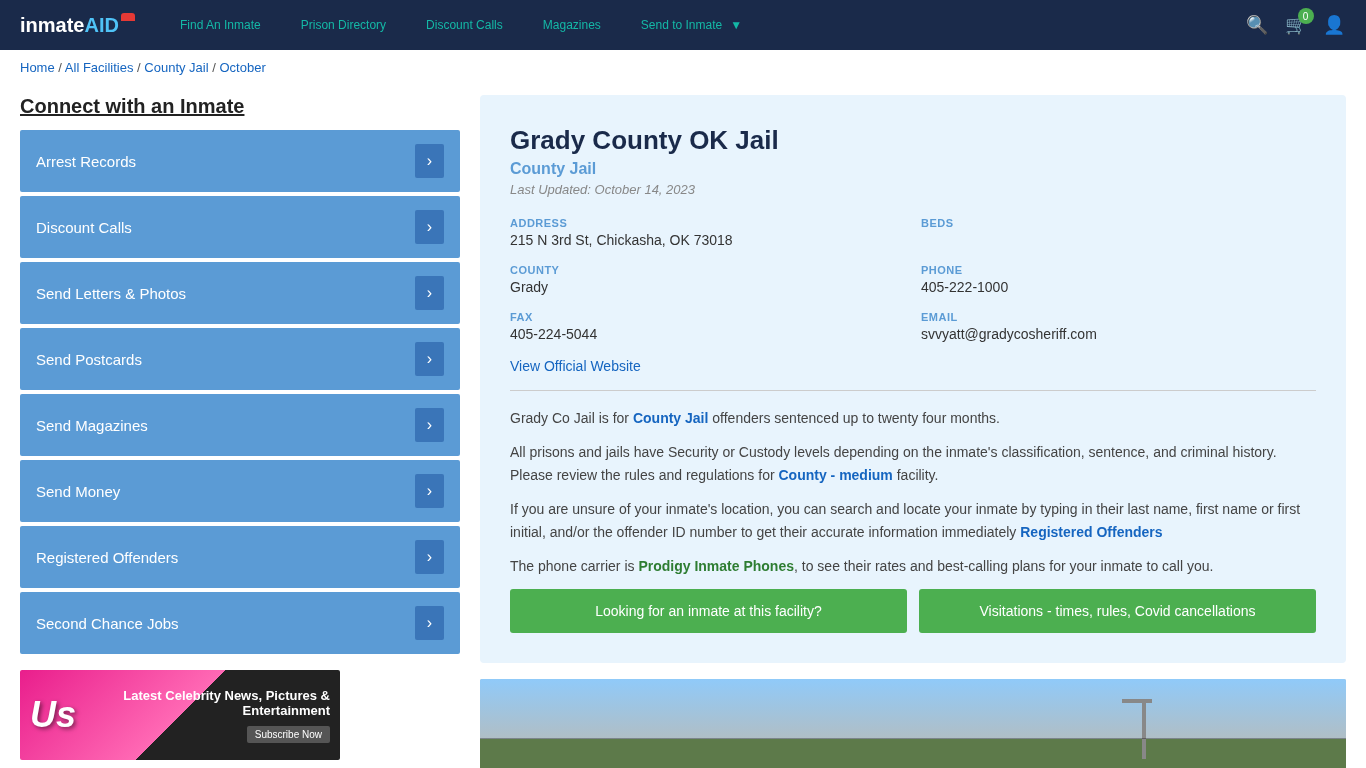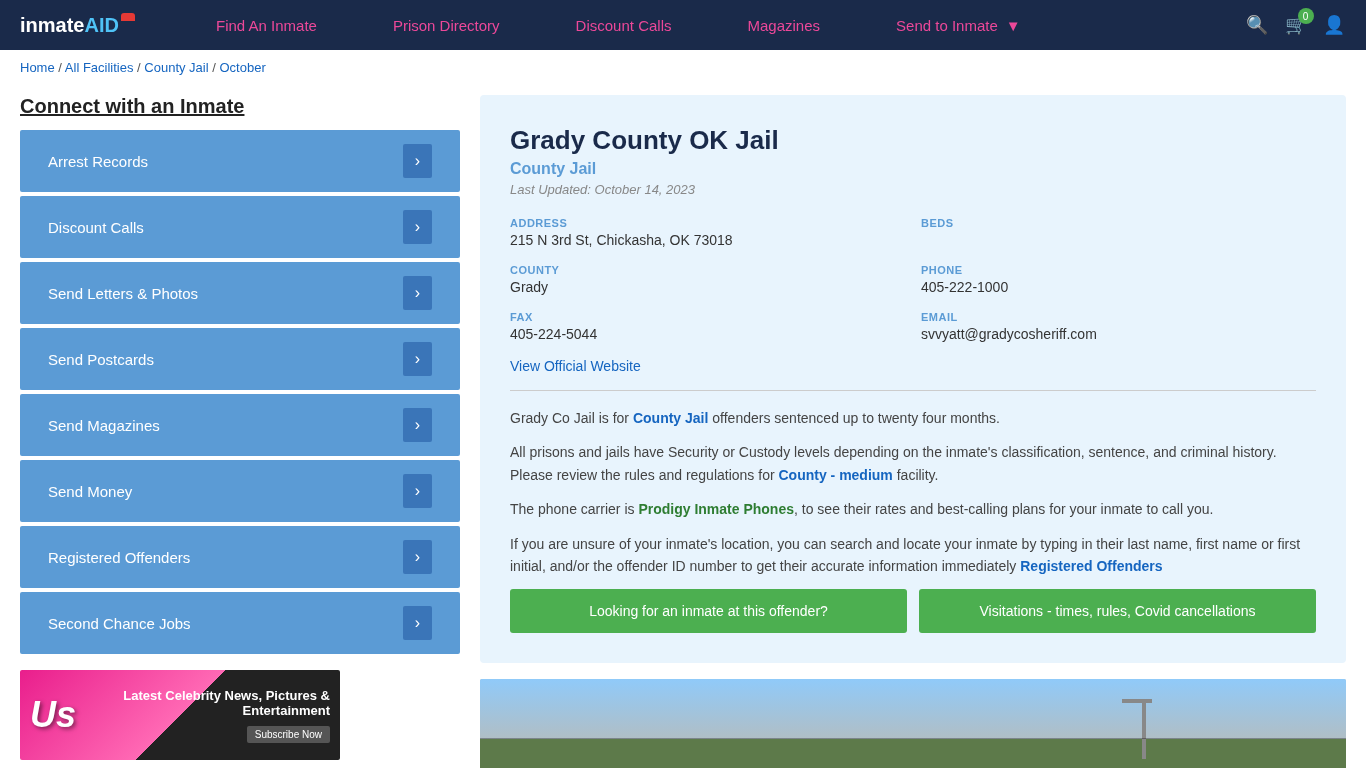--- a/index.html
+++ b/index.html
@@ -19,25 +19,24 @@
       align-items: center;
       min-width: 130px;
     }
     nav {
       display: flex;
       align-items: center;
       flex: 1;
       gap: 40px;
     }
     .nav-link {
-      color: #ec4899;
+      color: #14b8a6;
       text-decoration: none;
-      font-size: 15px;
+      font-size: 12px;
       white-space: nowrap;
-      margin-left: 36px;
     }
     .nav-dropdown {
       display: flex;
       align-items: center;
       gap: 4px;
     }
     .header-icons {
       display: flex;
       align-items: center;
       gap: 16px;
@@ -98,21 +97,21 @@
       display: flex;
       flex-direction: column;
       gap: 4px;
     }
     .sidebar-item {
       background: #5b9bd5;
       color: #fff;
       display: flex;
       align-items: center;
       justify-content: space-between;
-      padding: 14px 28px;
+      padding: 14px 16px;
       cursor: pointer;
       font-size: 15px;
       font-weight: 500;
       border-radius: 2px;
     }
     .sidebar-arrow {
       background: #3a75b8;
       padding: 8px 12px;
       border-radius: 2px;
       font-size: 16px;
@@ -417,28 +416,28 @@
 
       <hr class="divider">
 
       <p class="description-text">
         Grady Co Jail is for <a href="#" class="link-blue-bold">County Jail</a> offenders sentenced up to twenty four months.
       </p>
       <p class="description-text">
         All prisons and jails have Security or Custody levels depending on the inmate's classification, sentence, and criminal history. Please review the rules and regulations for <a href="#" class="link-blue-bold">County - medium</a> facility.
       </p>
       <p class="description-text">
+        If you are unsure of your inmate's location, you can search and locate your inmate by typing in their last name, first name or first initial, and/or the offender ID number to get their accurate information immediately <a href="#" class="link-blue-bold">Registered Offenders</a>
+      </p>
+      <p class="description-text">
         The phone carrier is <a href="#" class="link-green">Prodigy Inmate Phones</a>, to see their rates and best-calling plans for your inmate to call you.
       </p>
-      <p class="description-text">
-        If you are unsure of your inmate's location, you can search and locate your inmate by typing in their last name, first name or first initial, and/or the offender ID number to get their accurate information immediately <a href="#" class="link-blue-bold">Registered Offenders</a>
-      </p>
 
       <div class="action-buttons">
-        <button class="btn-green">Looking for an inmate at this offender?</button>
+        <button class="btn-green">Looking for an inmate at this facility?</button>
         <button class="btn-green">Visitations - times, rules, Covid cancellations</button>
       </div>
     </div>
 
     <div class="photo-strip">
       <div class="photo-sky"></div>
       <div class="photo-ground"></div>
       <div class="photo-pole"></div>
       <div class="photo-wires"></div>
     </div>

